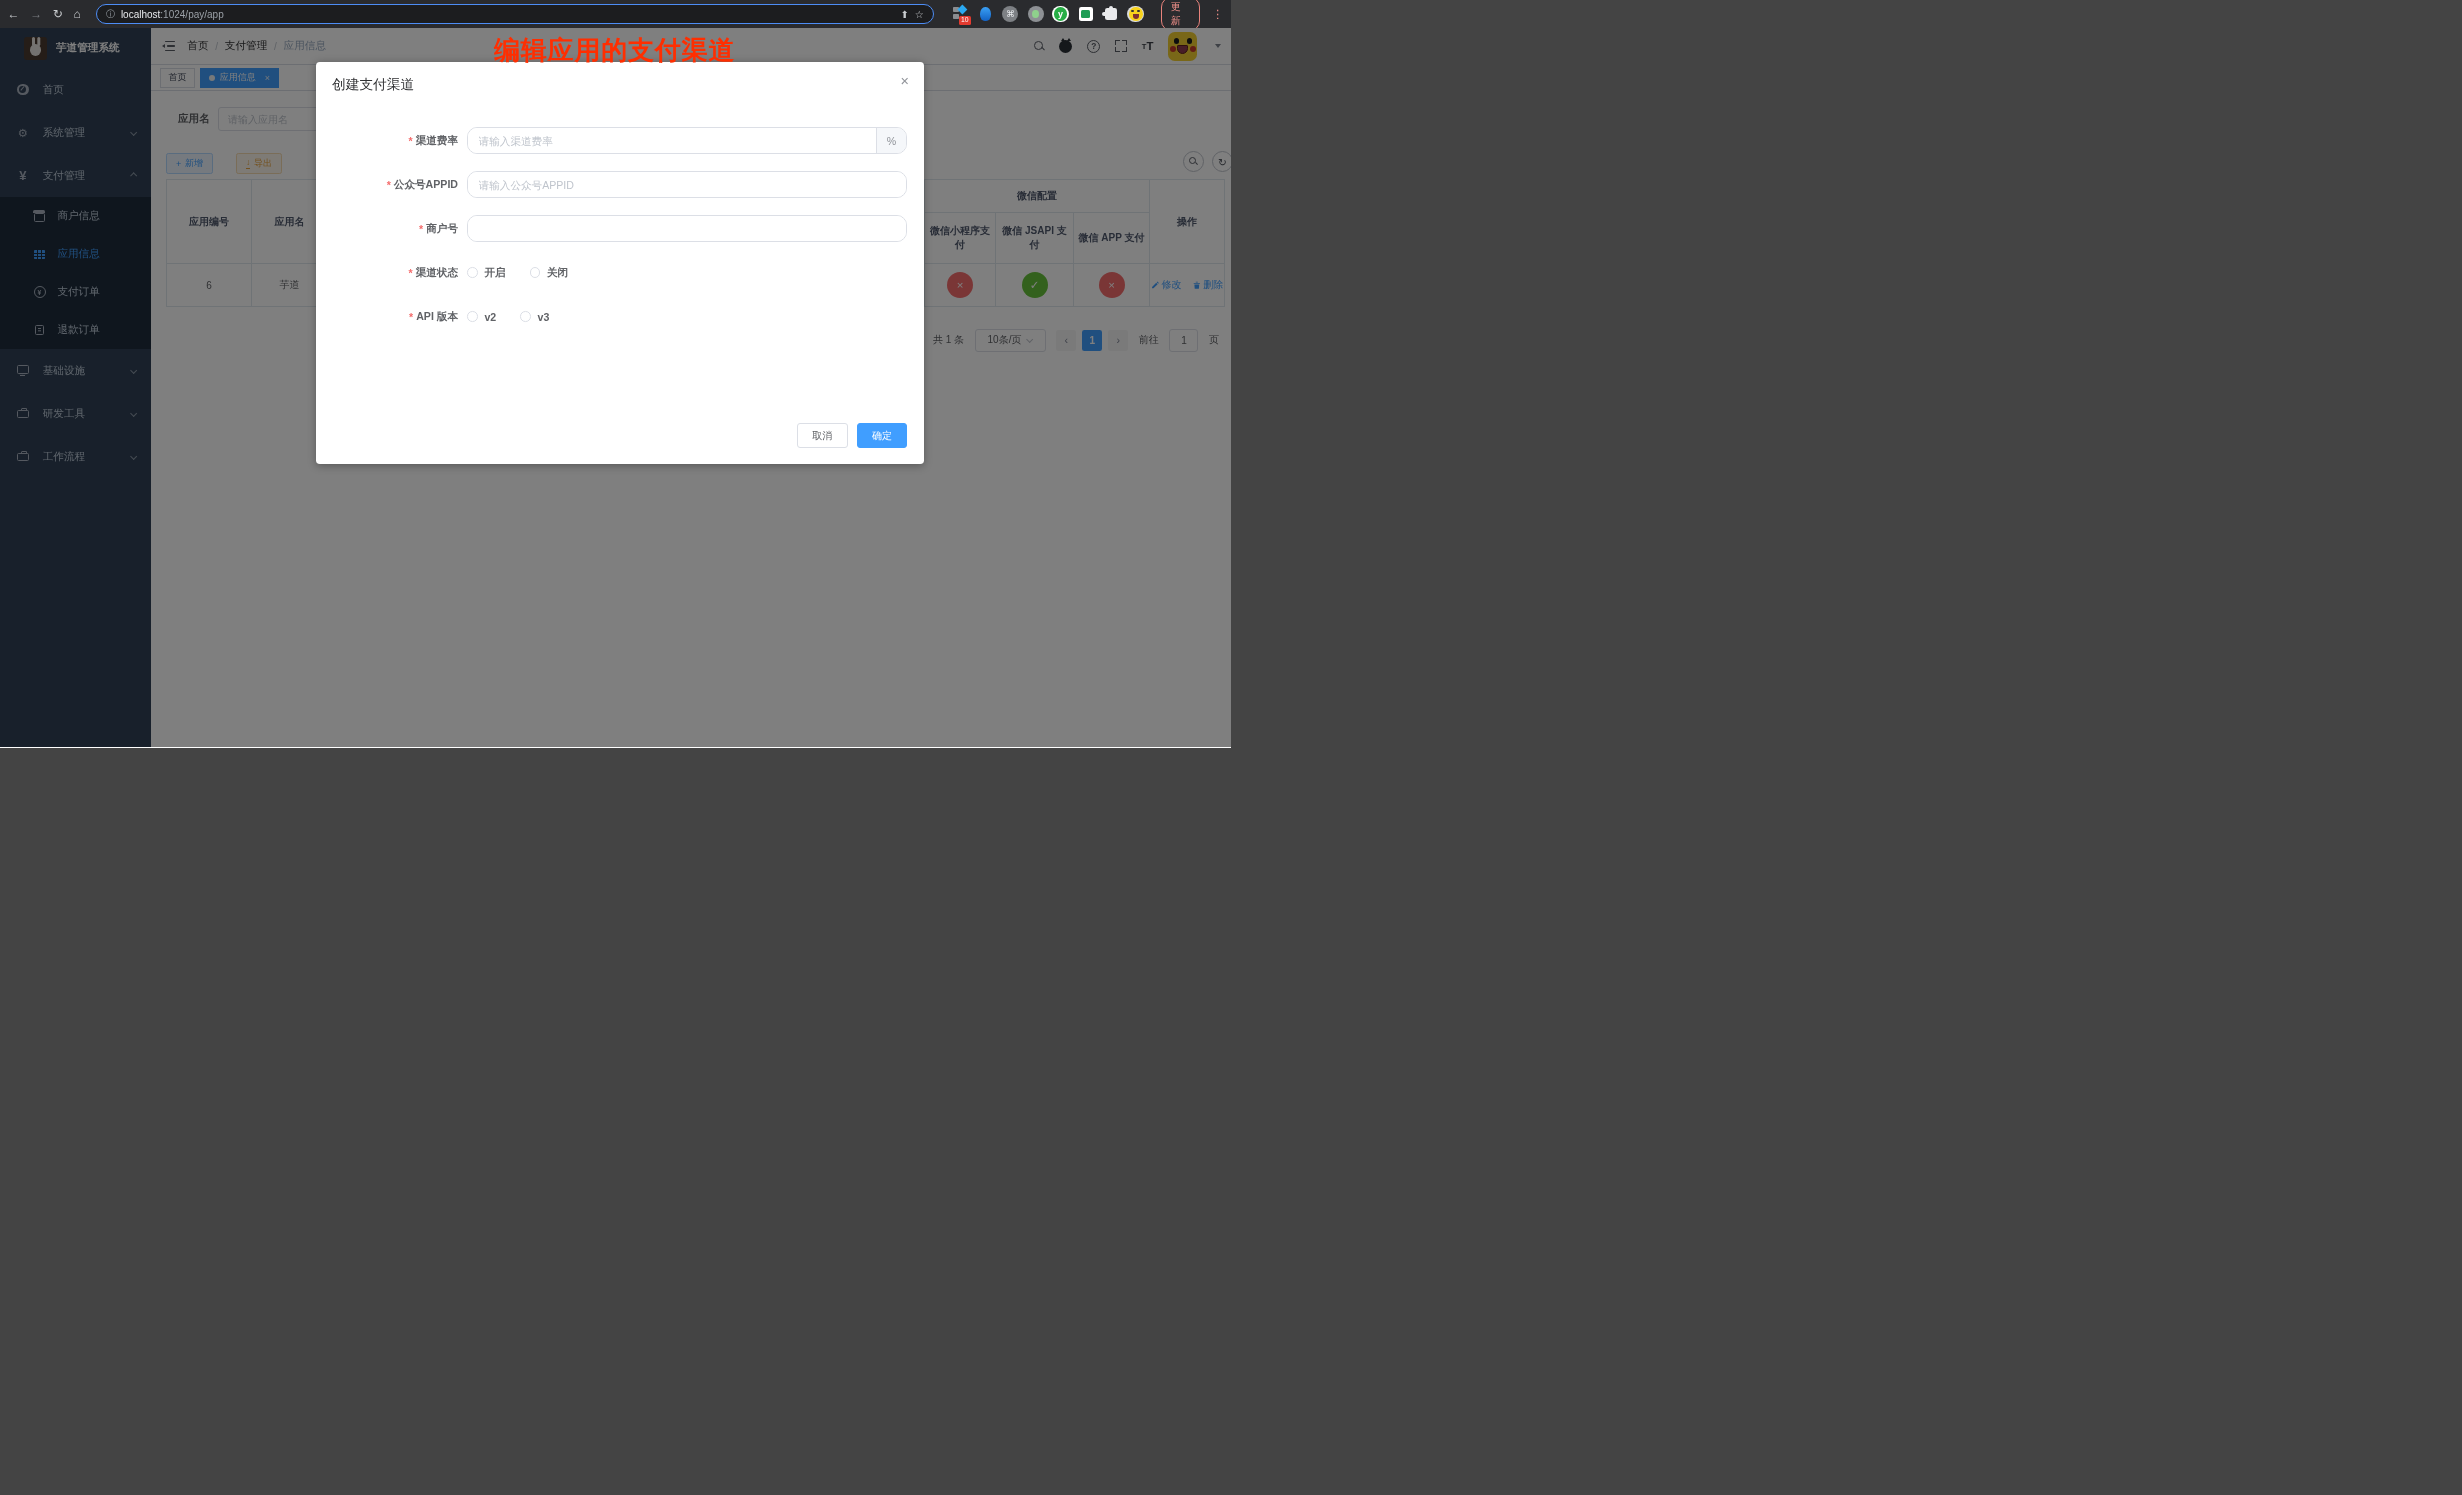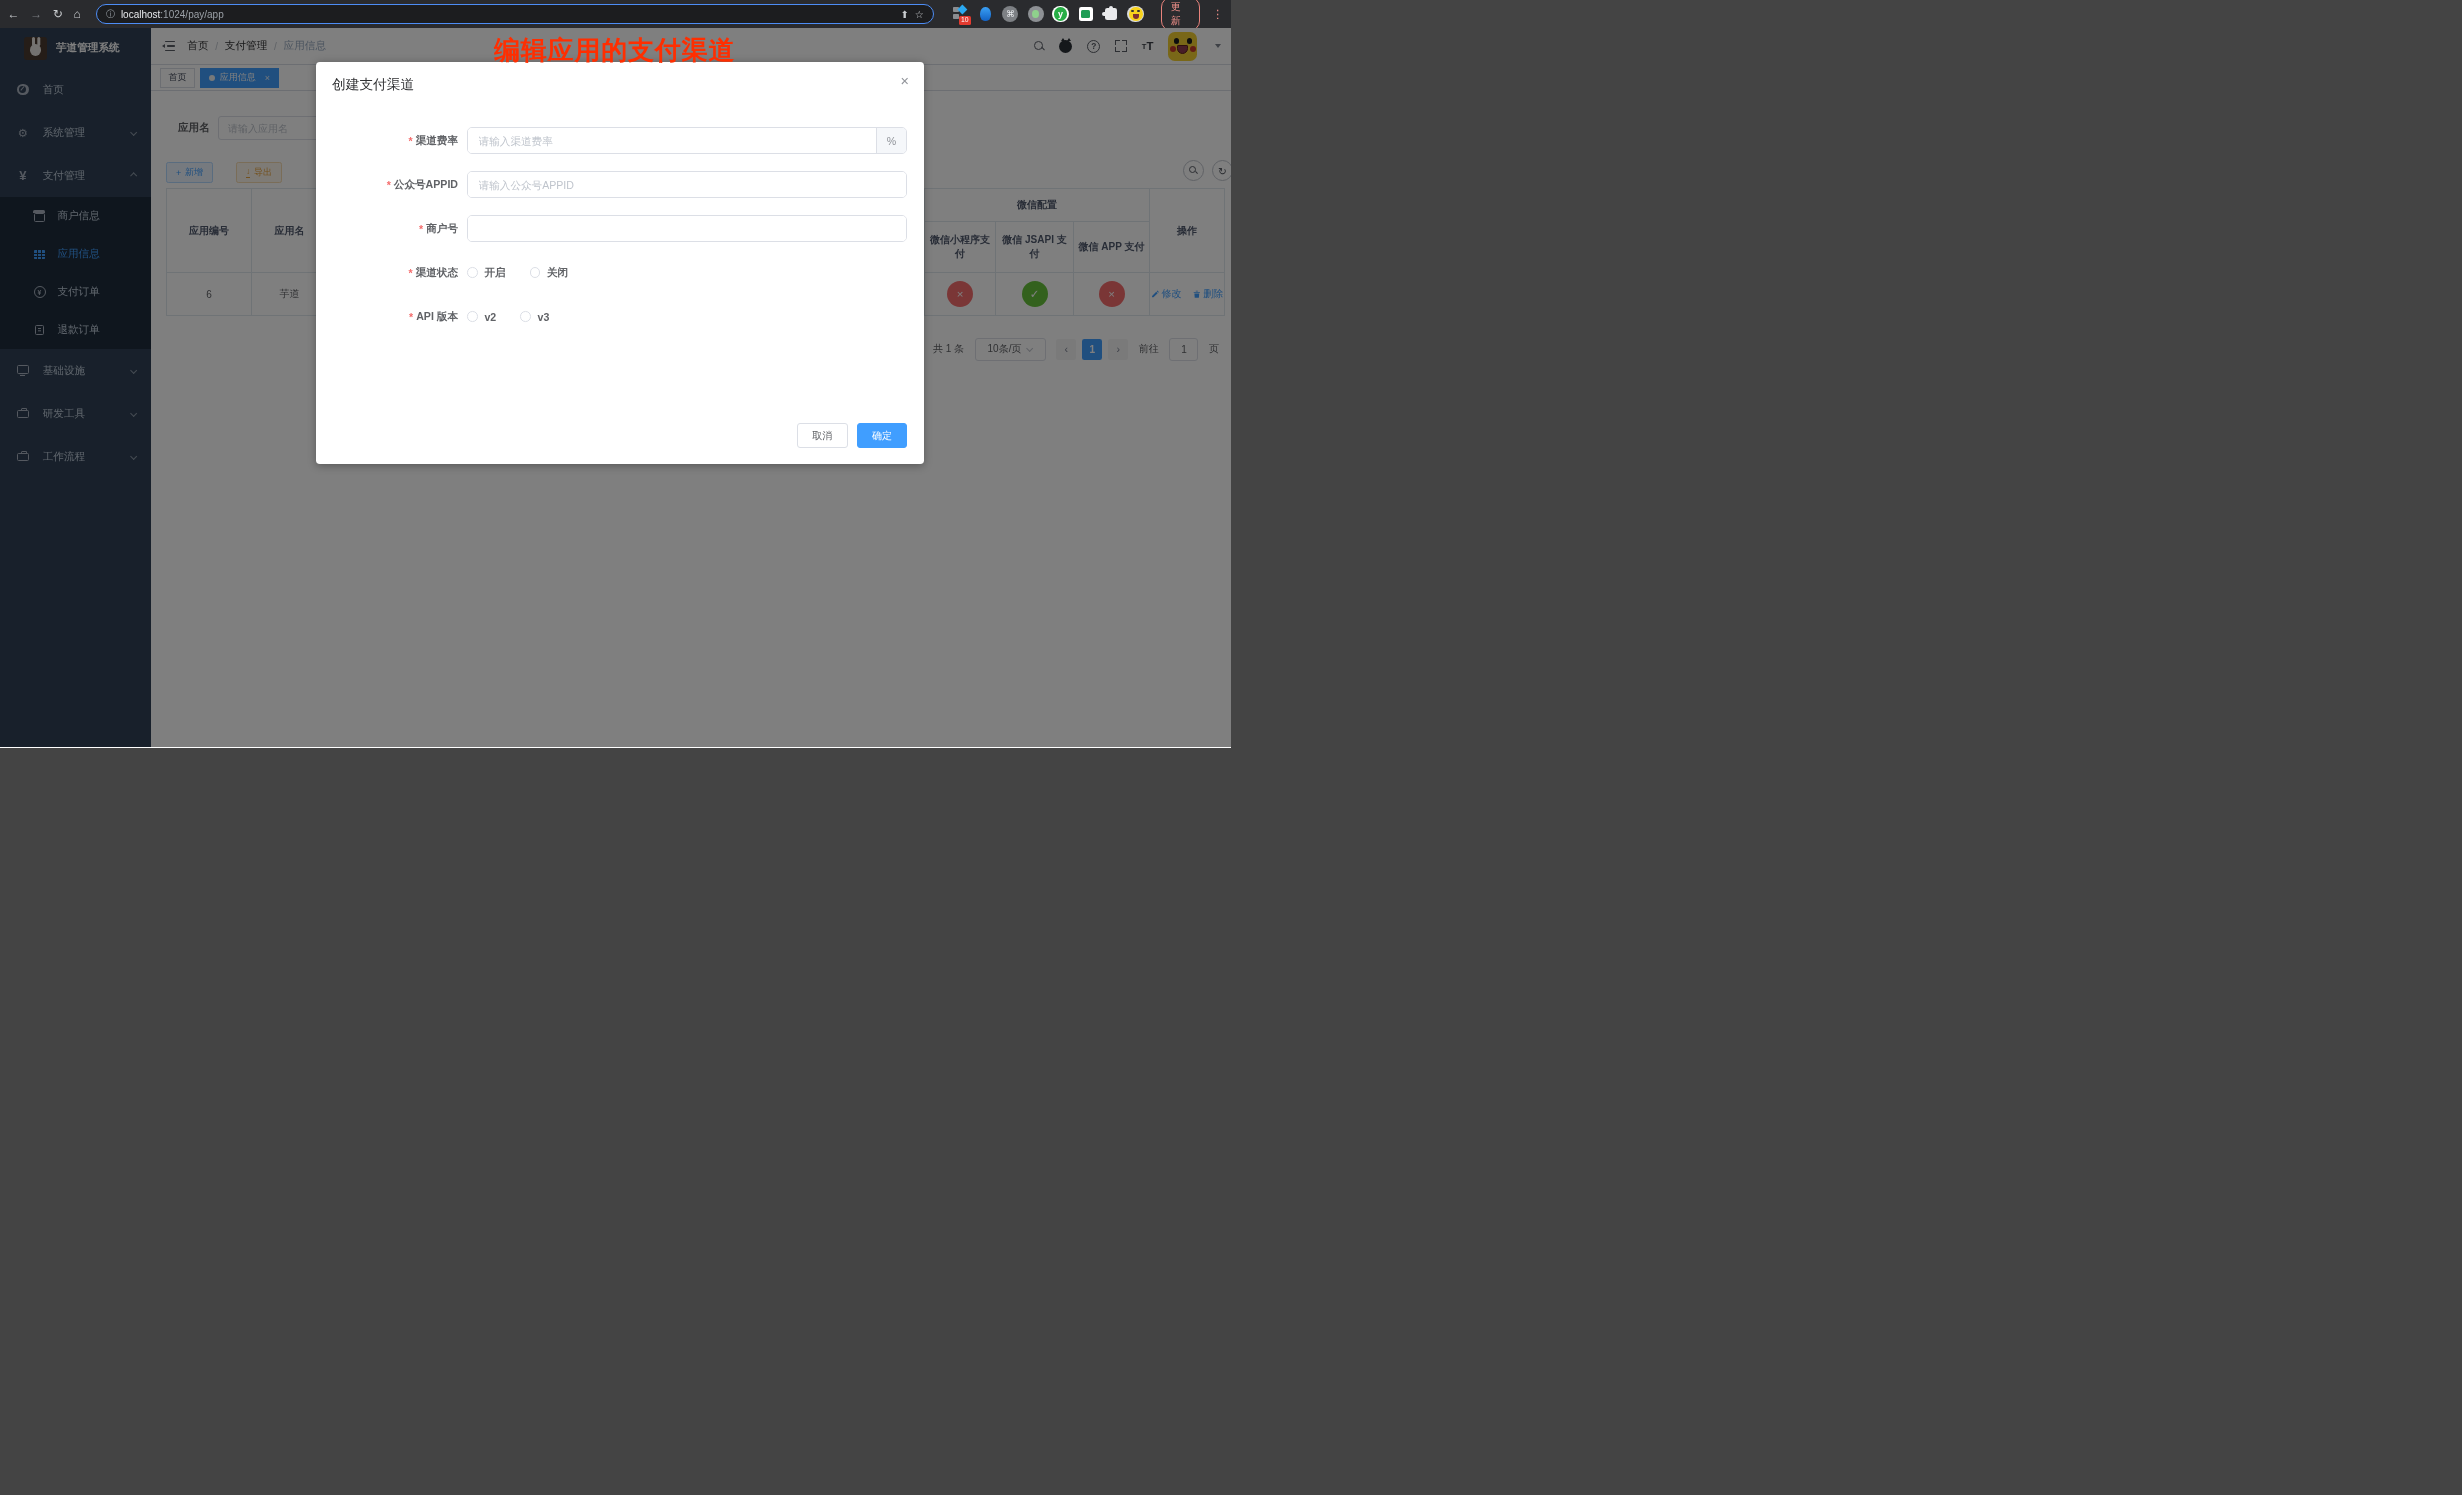--- a/index.html
+++ b/index.html
@@ -124,21 +124,21 @@
 
   
   #tags { position:absolute; left:151px; top:65px; width:1081px; height:26px; background:#fff; border-bottom:0.8px solid #d8dce5;
           display:flex; align-items:center; padding-left:9px; gap:5.3px; }
   .tag { height:20px; display:flex; align-items:center; padding:0 7.6px; font-size:9px; border:0.8px solid #d8dce5; background:#fff; color:#495060; cursor:pointer; }
   .tag.active { background:#409EFF; border-color:#409EFF; color:#fff; gap:4.6px; padding:0 7.6px; }
   .tag .dot { width:6px; height:6px; border-radius:50%; background:#eef2f5; }
   .tag .x { font-size:9px; margin-left:4.6px; color:#e8eef5; }
 
   
-  #content { position:absolute; left:151px; top:101px; width:1081px; height:656px; background:#fff; }
+  #content { position:absolute; left:151px; top:92px; width:1081px; height:656px; background:#fff; }
   .flt-label { position:absolute; left:27px; top:20px; font-size:10.6px; font-weight:bold; color:#606266; }
   .flt-input { position:absolute; left:67px; top:15px; width:183px; height:24px; border:0.8px solid #dcdfe6; border-radius:3px;
                font-size:10px; color:#606266; padding:0 9px; background:#fff; }
   .flt-input::placeholder { color:#bfc4cc; }
   .btn-mini { position:absolute; top:61px; height:21px; display:flex; align-items:center; gap:3.8px; padding:0 9px;
               font-size:9px; border-radius:2.3px; cursor:pointer; }
   #btn-add { left:15px; color:#409EFF; background:#ecf5ff; border:0.8px solid #b3d8ff; }
   #btn-export { left:85px; color:#E6A23C; background:#fdf6ec; border:0.8px solid #f5dab1; }
   .exp-ic { position:relative; font-size:8.4px; line-height:1; border-bottom:1.1px solid currentColor; padding-bottom:0.8px; }
   .circle-btn { position:absolute; top:59px; width:21px; height:21px; border:0.8px solid #c0c4cc; border-radius:50%;
@@ -182,21 +182,21 @@
   #dim { position:absolute; left:0; top:28px; width:1231px; height:719px; background:rgba(0,0,0,0.5); z-index:10; }
   #annotation { position:absolute; left:494px; top:33px; z-index:30; font-size:26px; font-weight:bold; color:#ff2e00; letter-spacing:0.8px; }
   #modal { position:absolute; left:316px; top:62px; width:608px; height:402px; background:#fff; border-radius:3.8px; z-index:20;
            box-shadow:0 1.5px 9px rgba(0,0,0,0.3); }
   #modal-title { position:absolute; left:16px; top:13.7px; font-size:13.7px; color:#303133; }
   #modal-close { position:absolute; right:15px; top:10.6px; font-size:14.4px; color:#909399; cursor:pointer; }
   .frow { position:absolute; left:0; width:608px; height:27px; }
   .flabel { position:absolute; left:0; top:0; width:142px; height:27px; display:flex; align-items:center; justify-content:flex-end;
             font-size:10.6px; color:#606266; font-weight:bold; }
   .req { color:#F56C6C; margin-right:3px; font-size:10.6px; }
-  .finput-wrap { position:absolute; left:151px; top:0; width:440px; height:27px; border:0.8px solid #dcdfe6; border-radius:5px;
+  .finput-wrap { position:absolute; left:151px; top:0; width:440px; height:27px; border:0.8px solid #dcdfe6; border-radius:10px;
                  display:flex; overflow:hidden; background:#fff; }
   .finput { flex:1; border:none; outline:none; padding:0 10.6px; font-size:10.6px; color:#606266; }
   .finput::placeholder { color:#bfc4cc; }
   .fsuffix { width:30px; background:#f5f7fa; border-left:0.8px solid #dcdfe6; display:flex; align-items:center; justify-content:center;
              color:#909399; font-size:10.6px; }
   .radio-group { position:absolute; left:151px; top:0; height:27px; display:flex; align-items:center; }
   .radio { width:10.6px; height:10.6px; border:0.8px solid #dcdfe6; border-radius:50%; background:#fff; }
   .radio-label { font-size:10.6px; color:#606266; margin-left:6.8px; font-weight:bold; }
   .radio-gap { width:24px; }
   #modal-footer { position:absolute; right:16.7px; top:361px; display:flex; gap:9px; }

